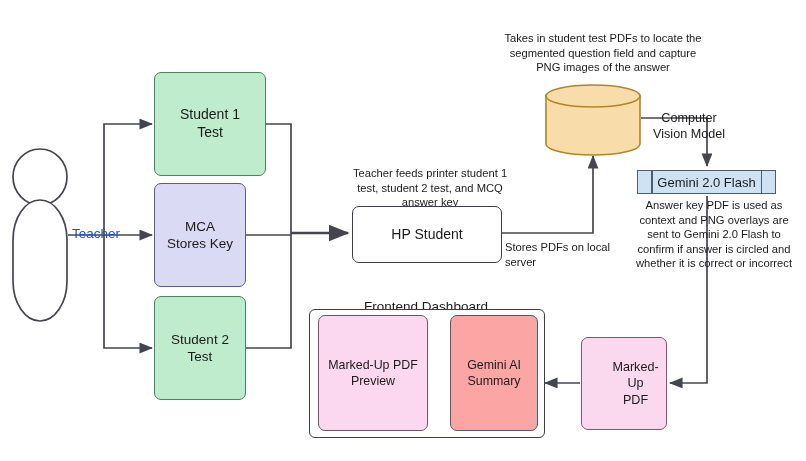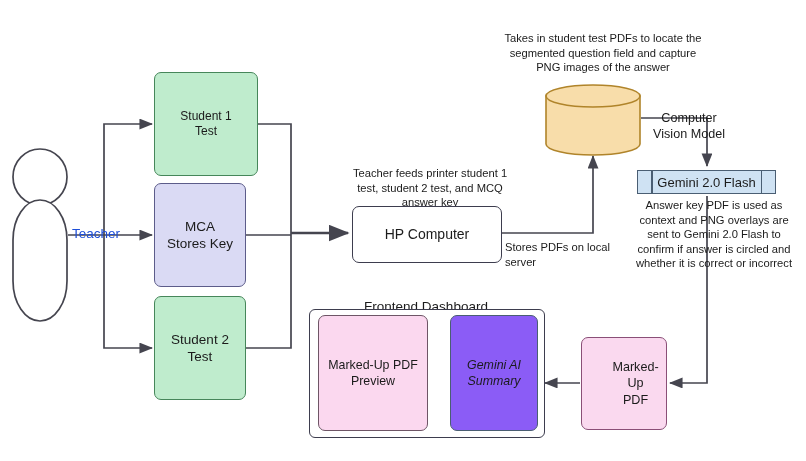--- a/index.html
+++ b/index.html
@@ -17,21 +17,21 @@
   .pinkbox{background:#fad9ef;border-color:#8a4f77;padding-left:23px;}
   .plain  {background:#ffffff;border-color:#3d3d4e;}
 
   .note{position:absolute;color:#1b1b1b;text-align:center;line-height:1.3;}
 
   .dash-outer{position:absolute;box-sizing:border-box;background:#ffffff;
     border:1.6px solid #3d3d4e;border-radius:6px;}
   .panel{position:absolute;box-sizing:border-box;border:1.4px solid #3d3d4e;border-radius:7px;
     display:flex;align-items:center;justify-content:center;text-align:center;color:#1b1b1b;line-height:1.3;}
   .panel.pink{background:#fbd8ef;border-color:#6e5566;}
-  .panel.blue{background:#8b5cf6;border-color:#4a5e73;font-style:italic;}
+  .panel.blue{background:#fca5a5;border-color:#4a5e73;}
 
   .gemini{position:absolute;box-sizing:border-box;background:#cfe2f3;border:1.5px solid #4a5e73;
     display:flex;align-items:center;justify-content:center;color:#1b1b1b;}
   .gemini .bar{position:absolute;top:0;bottom:0;width:1.5px;background:#4a5e73;}
 
   .actor{position:absolute;}
   .actor .atxt{position:absolute;width:100%;text-align:center;color:#1d4ed8;}
 
   .cyl{position:absolute;}
   .cyl .ctxt{position:absolute;width:100%;text-align:center;color:#1b1b1b;line-height:1.3;}
@@ -77,39 +77,39 @@
   </svg>
 
   <div class="actor" style="left:12px;top:148px;width:56px;height:174px;">
     <svg width="56" height="174" viewBox="0 0 56 174">
       <ellipse cx="28" cy="29" rx="27" ry="28" fill="#ffffff" stroke="#45454f" stroke-width="1.7"></ellipse>
       <rect x="1" y="52" width="54" height="121" rx="27" ry="40" fill="#ffffff" stroke="#45454f" stroke-width="1.7"></rect>
     </svg>
     <span class="atxt" style="top:78px;font-size:13.5px;">Teacher</span>
   </div>
 
-  <div class="node box green" style="left:154px;top:72px;width:104px;height:104px;font-size:12px;">
+  <div class="node box green" style="left:154px;top:72px;width:112px;height:104px;font-size:14px;">
     <span class="lbl" style="white-space:pre-line;">Student 1
 Test</span>
   </div>
 
   <div class="node box purple" style="left:154px;top:183px;width:92px;height:104px;font-size:13.5px;">
     <span class="lbl" style="white-space:pre-line;">MCA
 Stores Key</span>
   </div>
 
   <div class="node box green" style="left:154px;top:296px;width:92px;height:104px;font-size:13.5px;">
     <span class="lbl" style="white-space:pre-line;">Student 2
 Test</span>
   </div>
 
   <div class="note" style="left:352px;top:166px;width:156px;font-size:11.2px;">Teacher feeds printer student 1 test, student 2 test, and MCQ answer key</div>
 
   <div class="node box plain" style="left:352px;top:206px;width:150px;height:57px;font-size:14px;">
-    <span class="lbl">HP Computer</span>
+    <span class="lbl">HP Student</span>
   </div>
 
   <div class="note" style="left:505px;top:240px;width:108px;font-size:11.2px;text-align:left;">Stores PDFs on local server</div>
 
   <div class="note" style="left:497px;top:31px;width:212px;font-size:11.2px;">Takes in student test PDFs to locate the segmented question field and capture PNG images of the answer</div>
 
   <div class="cyl" style="left:545px;top:84px;width:96px;height:72px;">
     <svg width="96" height="72" viewBox="0 0 96 72">
       <path d="M1,12 L1,60 A47,11 0 0 0 95,60 L95,12 Z" fill="#f8ddaa" stroke="#b0842a" stroke-width="1.6"></path>
       <ellipse cx="48" cy="12" rx="47" ry="11" fill="#f8ddaa" stroke="#b0842a" stroke-width="1.6"></ellipse>

